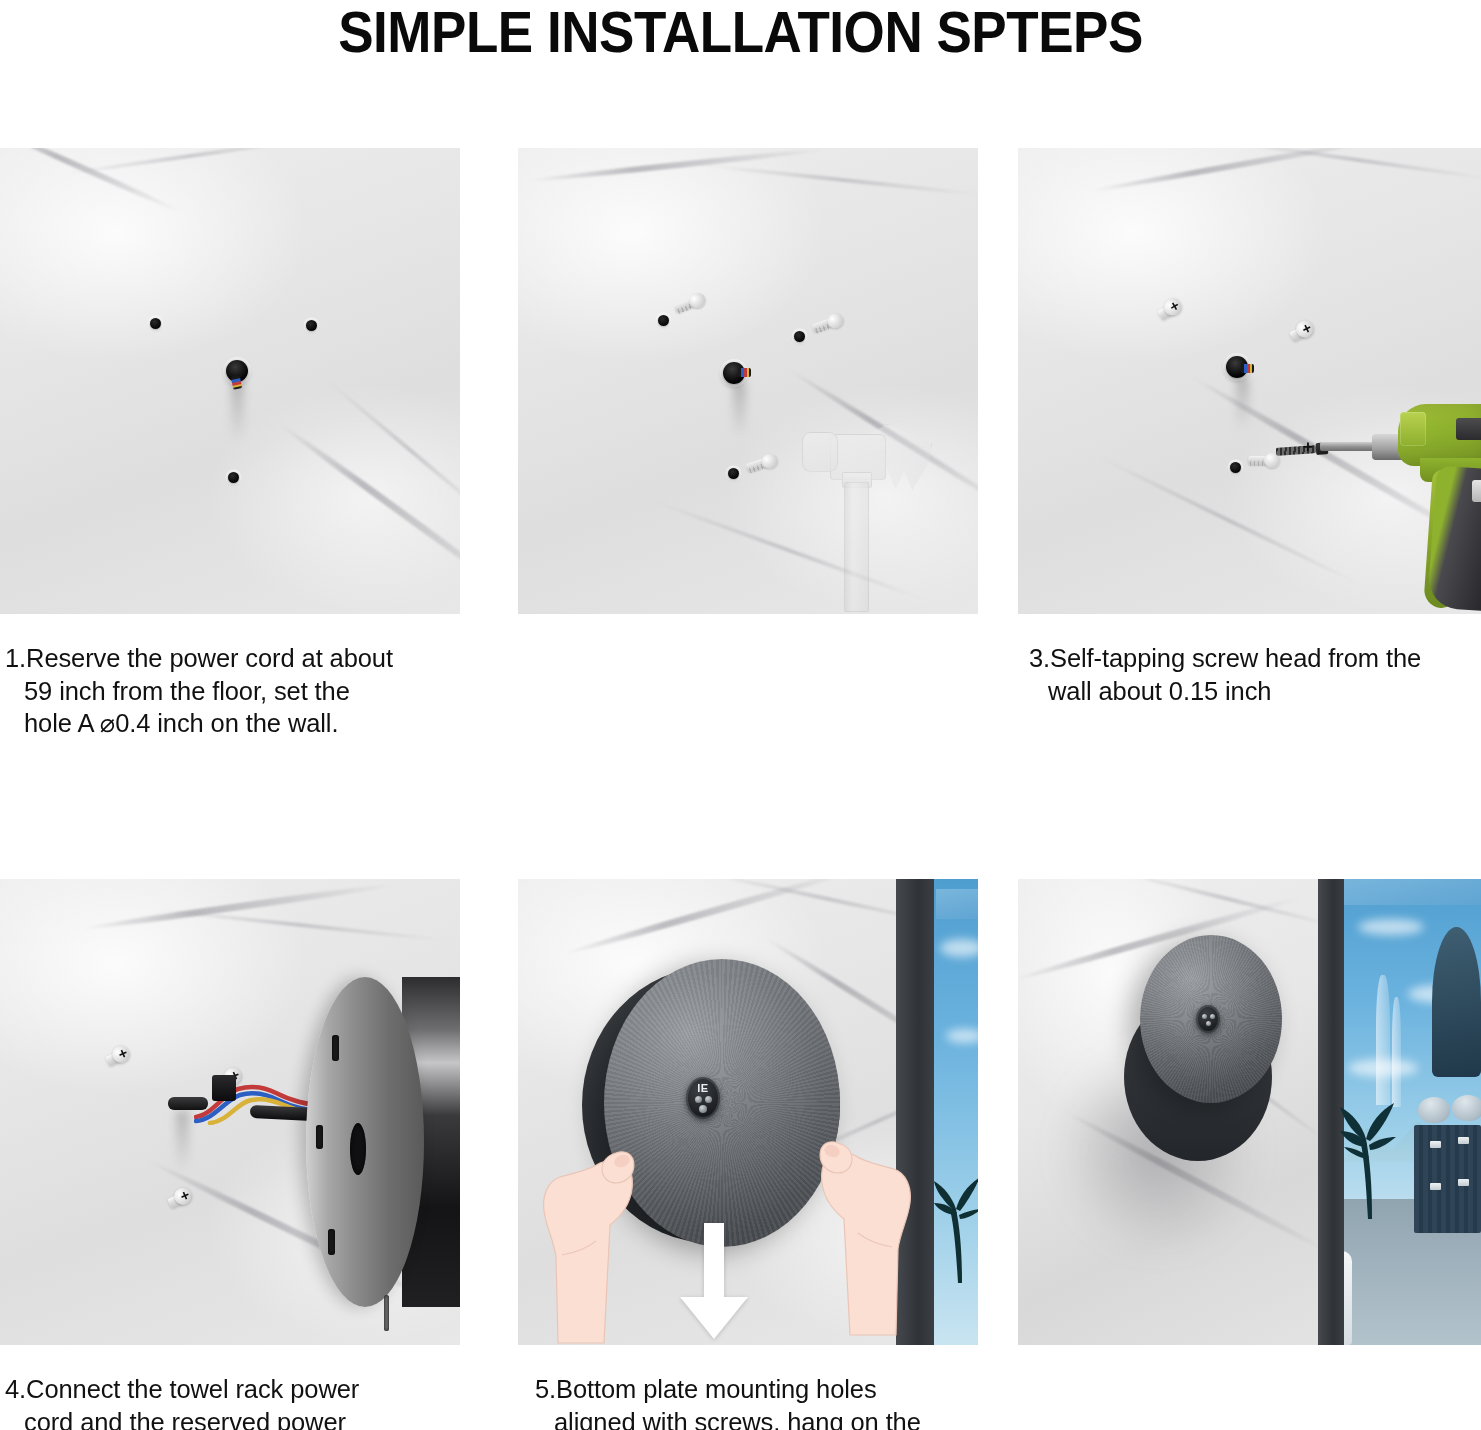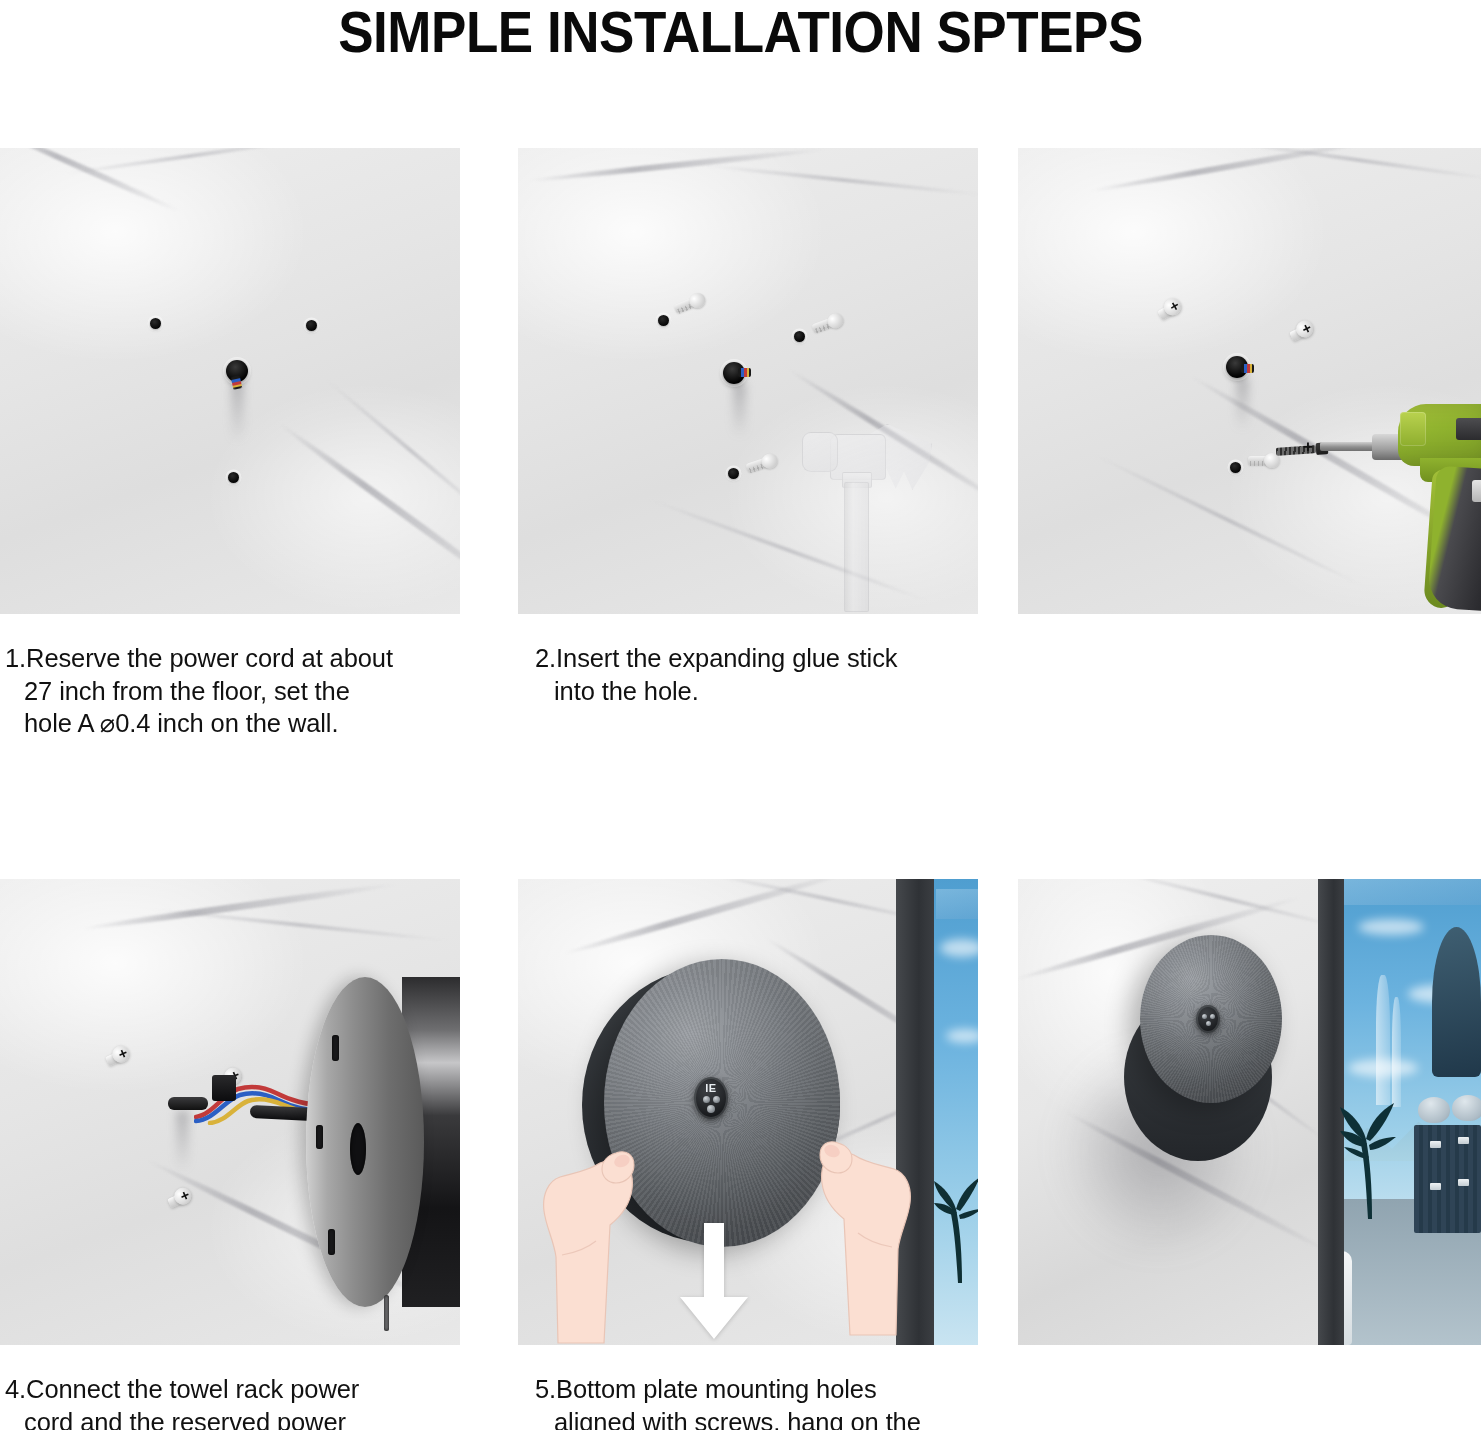--- a/index.html
+++ b/index.html
@@ -470,21 +470,21 @@
 
         <div class="hole-sm" style="left:150px; top:170px;"></div>
         <div class="hole-sm" style="left:306px; top:172px;"></div>
         <div class="hole-sm" style="left:228px; top:324px;"></div>
 
         <div class="hole-shadow" style="left:231px; top:232px; height:62px;"></div>
         <div class="hole-center" style="left:226px; top:212px;"></div>
         <div class="wire-tuft" style="left:230px; top:230px; transform:rotate(78deg);"></div>
       </div>
       <div class="caption">1.Reserve the power cord at about
-27 inch from the floor, set the
+59 inch from the floor, set the
 hole A ⌀0.4 inch on the wall.</div>
     </div>
 
     <div class="cell c2">
       <div class="photo">
         <div class="marble"></div>
         <div class="vein" style="left:10px; top:14px; width:300px; height:6px; transform:rotate(-6deg);"></div>
         <div class="vein thin" style="left:180px; top:30px; width:290px; height:4px; transform:rotate(6deg);"></div>
         <div class="vein" style="left:250px; top:290px; width:270px; height:6px; transform:rotate(32deg);"></div>
         <div class="vein thin" style="left:120px; top:400px; width:300px; height:4px; transform:rotate(20deg);"></div>
@@ -518,22 +518,20 @@
         <div class="wire-tuft" style="left:220px; top:220px;"></div>
 
         <div class="hammer" style="left:282px; top:268px;">
           <div class="hclaw"></div>
           <div class="hbody"></div>
           <div class="hface"></div>
           <div class="hcollar"></div>
           <div class="hhandle"></div>
         </div>
       </div>
-      <div class="caption">2.Insert the expanding glue stick
-into the hole.</div>
     </div>
 
     <div class="cell c3">
       <div class="photo">
         <div class="marble"></div>
         <div class="vein" style="left:70px; top:14px; width:300px; height:6px; transform:rotate(-10deg);"></div>
         <div class="vein thin" style="left:200px; top:10px; width:280px; height:4px; transform:rotate(8deg);"></div>
         <div class="vein" style="left:150px; top:310px; width:340px; height:7px; transform:rotate(30deg);"></div>
         <div class="vein thin" style="left:60px; top:370px; width:300px; height:4px; transform:rotate(26deg);"></div>
 
@@ -572,20 +570,22 @@
 
           <div class="bodytop"></div>
           <div class="vent"></div>
           <div class="window"></div>
           <div class="neck"></div>
           <div class="gripgreen"></div>
           <div class="grip"></div>
           <div class="trigger"></div>
         </div>
       </div>
+      <div class="caption">3.Self-tapping screw head from the
+wall about 0.15 inch</div>
     </div>
   </div>
 
   <div class="row row-2" style="margin-top:31px;">
 
     <div class="cell c1">
       <div class="photo">
         <div class="marble"></div>
         <div class="vein" style="left:80px; top:24px; width:320px; height:7px; transform:rotate(-8deg);"></div>
         <div class="vein thin" style="left:150px; top:44px; width:300px; height:4px; transform:rotate(6deg);"></div>
@@ -658,21 +658,21 @@
                 <path d="M20 50 C10 48 4 44 0 38 C10 38 18 42 23 48 Z"></path>
                 <path d="M25 50 C34 46 42 44 48 44 C40 50 32 54 26 54 Z"></path>
               </g>
             </svg>
           </div>
         </div>
 
         <div class="bigdisc-rim" style="left:64px; top:88px; width:258px; height:276px;"></div>
         <div class="bigdisc" style="left:86px; top:80px; width:236px; height:288px;"></div>
 
-        <div class="ctrl-panel" style="left:176px; top:198px; width:34px; height:42px;">
+        <div class="ctrl-panel" style="left:168px; top:198px; width:34px; height:42px;">
           <div class="ctrl-readout" style="font-size:11px;">IE</div>
           <div class="ctrl-btnrow">
             <div class="ctrl-btn" style="width:7px; height:7px;"></div>
             <div class="ctrl-btn" style="width:7px; height:7px;"></div>
           </div>
           <div class="ctrl-btn" style="width:8px; height:8px; margin-top:2px;"></div>
         </div>
 
         <div class="hand" style="left:14px; top:258px;">
           <svg width="120" height="208" viewBox="0 0 120 208">

